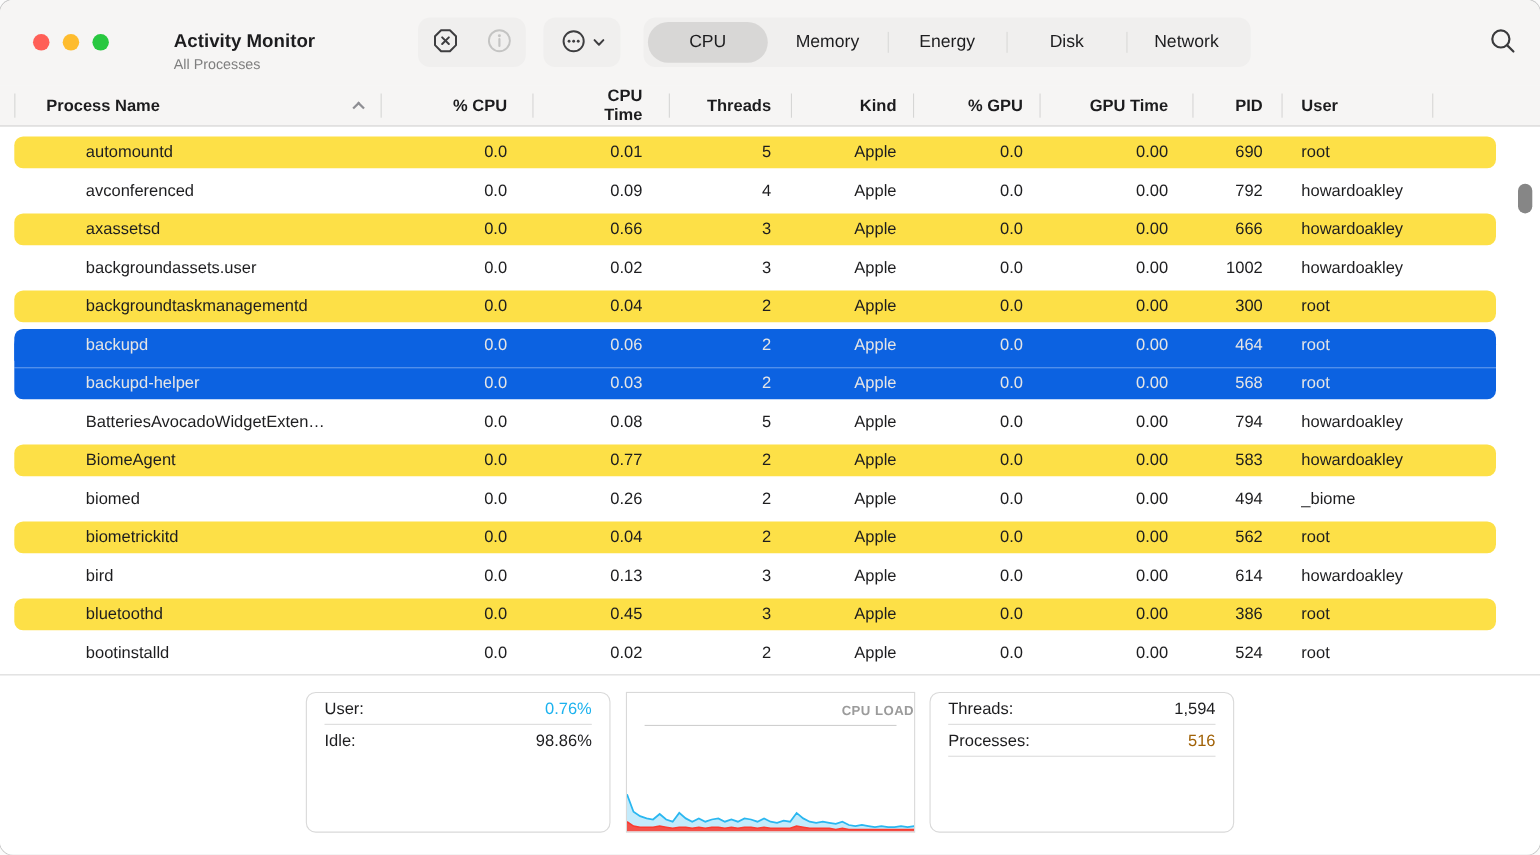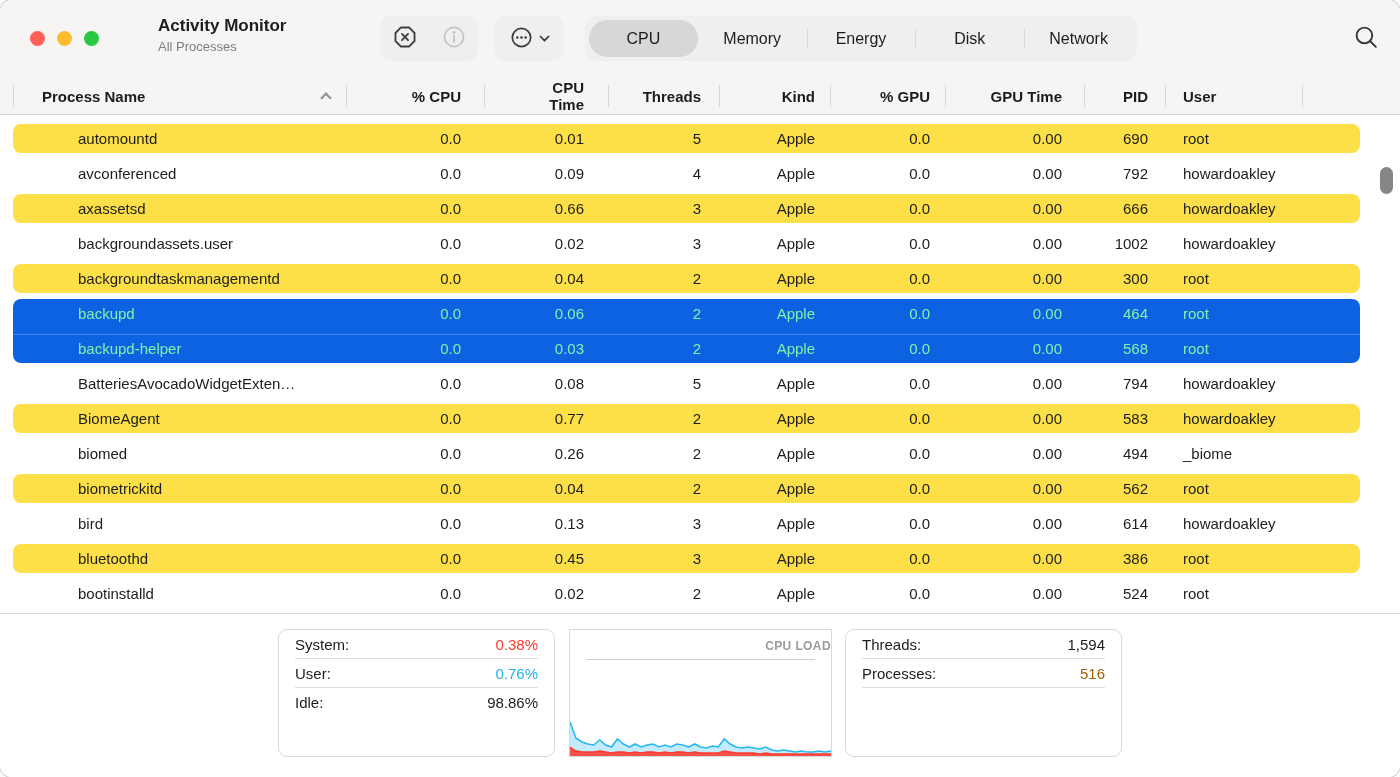--- a/index.html
+++ b/index.html
@@ -3,21 +3,21 @@
 <meta charset="utf-8">
 <style>
   html,body{margin:0;padding:0;background:#fbfbfb;font-family:"Liberation Sans","DejaVu Sans",sans-serif;}
   *{box-sizing:border-box;}
   .window{position:relative;width:1400px;height:777px;background:#fff;border-radius:12px;overflow:hidden;box-shadow:0 0 0 1px #c9c9c9;}
 
   
   .toolbar{position:absolute;left:0;top:0;right:0;height:78px;background:#f6f5f4;}
   .traffic{position:absolute;left:30px;top:31px;display:flex;gap:12px;}
   .tl{width:15px;height:15px;border-radius:50%;border:none;padding:0;}
-  .titleblock{position:absolute;left:158px;top:16px;}
+  .titleblock{position:absolute;left:158px;top:28px;}
   .t1{font-size:17px;font-weight:700;color:#1d1d1f;}
   .t2{font-size:13px;color:#7e7e7e;margin-top:3px;}
   .grp{position:absolute;left:380px;top:16px;width:98px;height:45px;border-radius:11px;background:#f0efee;display:flex;}
   .ibtn{flex:1;display:flex;align-items:center;justify-content:center;border:none;background:none;padding:0;}
   .morebtn{position:absolute;left:494px;top:16px;width:70px;height:45px;border-radius:11px;background:#f0efee;border:none;display:flex;align-items:center;justify-content:center;gap:5px;}
   .tabsbar{position:absolute;left:585px;top:16px;width:552px;height:45px;border-radius:11px;background:#f0efee;display:flex;align-items:center;padding:0 4px;}
   .tab{position:relative;flex:1;height:37px;display:flex;align-items:center;justify-content:center;font-size:16px;color:#1d1d1f;border-radius:19px;}
   .tab.selected{background:#d8d7d6;}
   .tab.divided::before{content:'';position:absolute;left:0;top:9px;bottom:9px;width:1px;background:#d9d9d8;}
   .searchbtn{position:absolute;right:16px;top:22px;width:36px;height:34px;border:none;background:none;display:flex;align-items:center;justify-content:center;}
@@ -43,21 +43,21 @@
   .p-gpu{padding-right:15px;text-align:right;justify-content:flex-end;}
   .p-gpu_time{padding-right:22px;text-align:right;justify-content:flex-end;}
   .p-pid{padding-right:17px;text-align:right;justify-content:flex-end;}
   .p-user{padding-left:18px;}
 
   
   .rows{position:absolute;left:13px;top:116px;width:1347px;padding-top:8px;}
   .row{height:29px;border-radius:8px;display:flex;align-items:center;margin-bottom:6px;font-size:15px;color:#1d1d1f;}
   .row .c{display:flex;align-items:center;height:100%;}
   .row.shade{background:#fde047;}
-  .row.selected{background:#0c62e1;color:#86efac;}
+  .row.selected{background:#0c62e1;color:#e5e5e5;}
   .row.sel-first{border-radius:8px 8px 0 0;box-shadow:0 6px 0 0 #0c62e1;}
   .row.sel-last{border-radius:0 0 8px 8px;box-shadow:inset 0 1px 0 rgba(255,255,255,0.22);}
 
   .thumb{position:absolute;right:7px;top:167px;width:13px;height:27px;border-radius:7px;background:#868686;}
 
   
   .footer{position:absolute;left:0;top:613px;right:0;bottom:0;background:#fff;border-top:1px solid #d8d8d8;}
   .statbox{position:absolute;top:15px;height:128px;background:#fff;border:1px solid #d9d9d9;border-radius:9px;padding:0 16px;}
   .statbox.leftbox{left:278px;width:277px;}
   .statbox.rightbox{left:845px;width:277px;}
@@ -338,24 +338,20 @@
         <span class="c w-pid p-pid">524</span>
         <span class="c w-user p-user">root</span>
       </div>
     </div>
 
   <div class="thumb"></div>
 
   <div class="footer">
     <div class="statbox leftbox">
         <div class="stat">
-    <span class="lab">System:</span>
-    <span class="val" style="color: rgb(251, 59, 48);">0.38%</span>
-  </div>
-        <div class="stat">
     <span class="lab">User:</span>
     <span class="val" style="color: rgb(28, 178, 238);">0.76%</span>
   </div>
         <div class="stat">
     <span class="lab">Idle:</span>
     <span class="val" style="color: rgb(29, 29, 31);">98.86%</span>
   </div>
       </div>
 
     <div class="chartbox">

